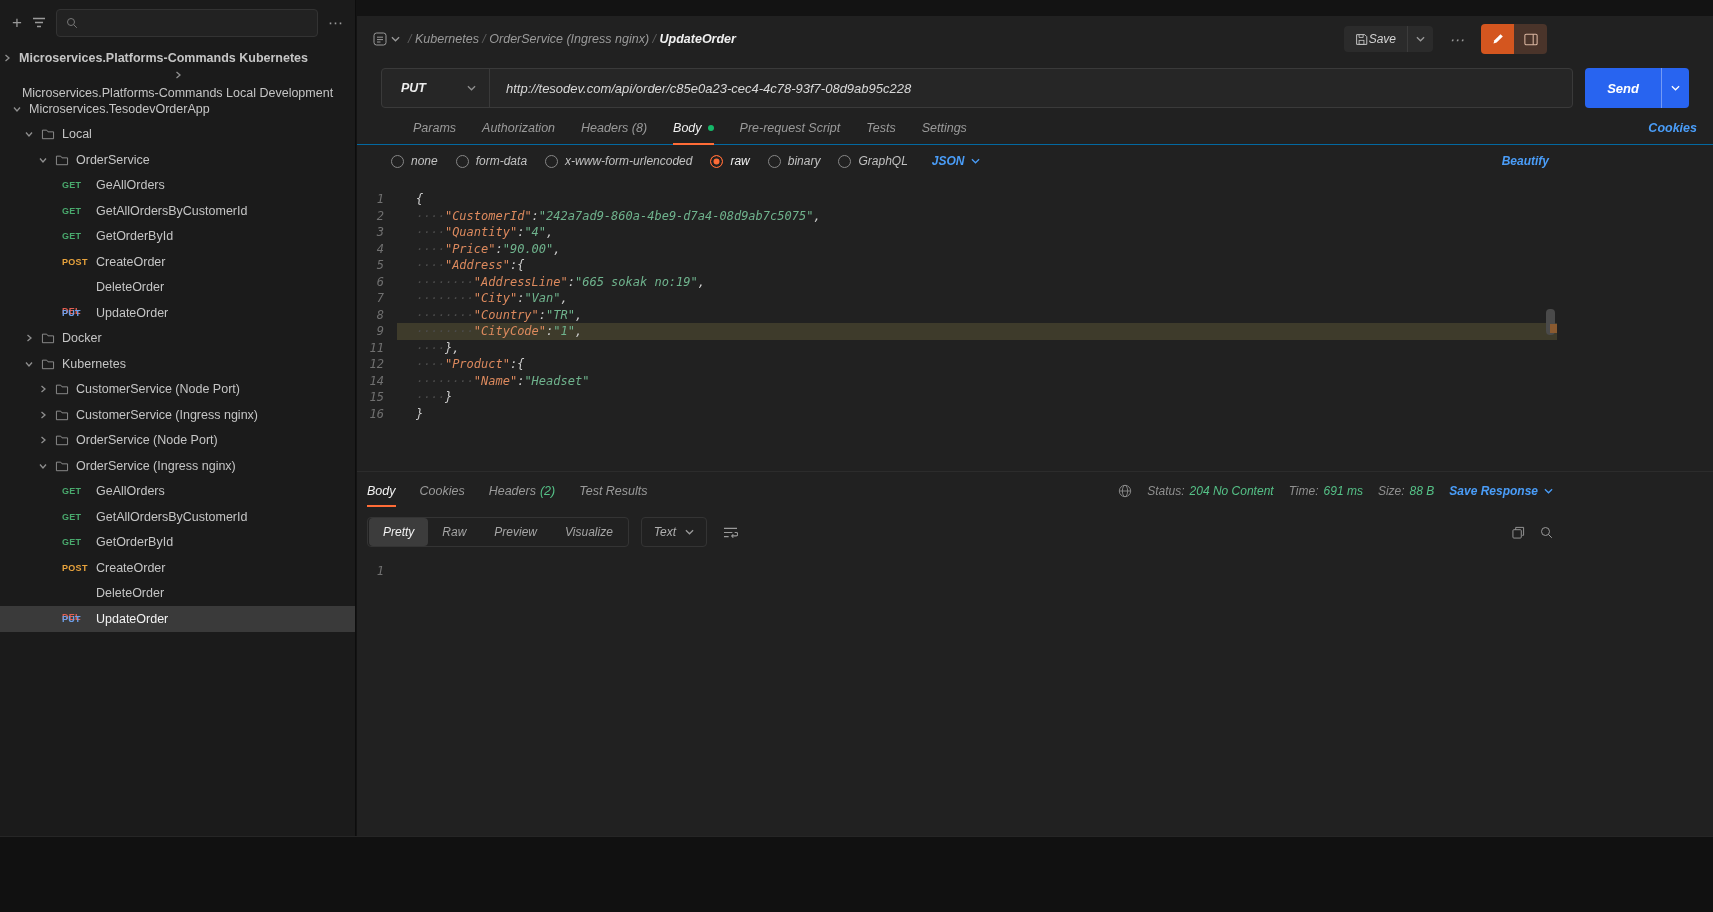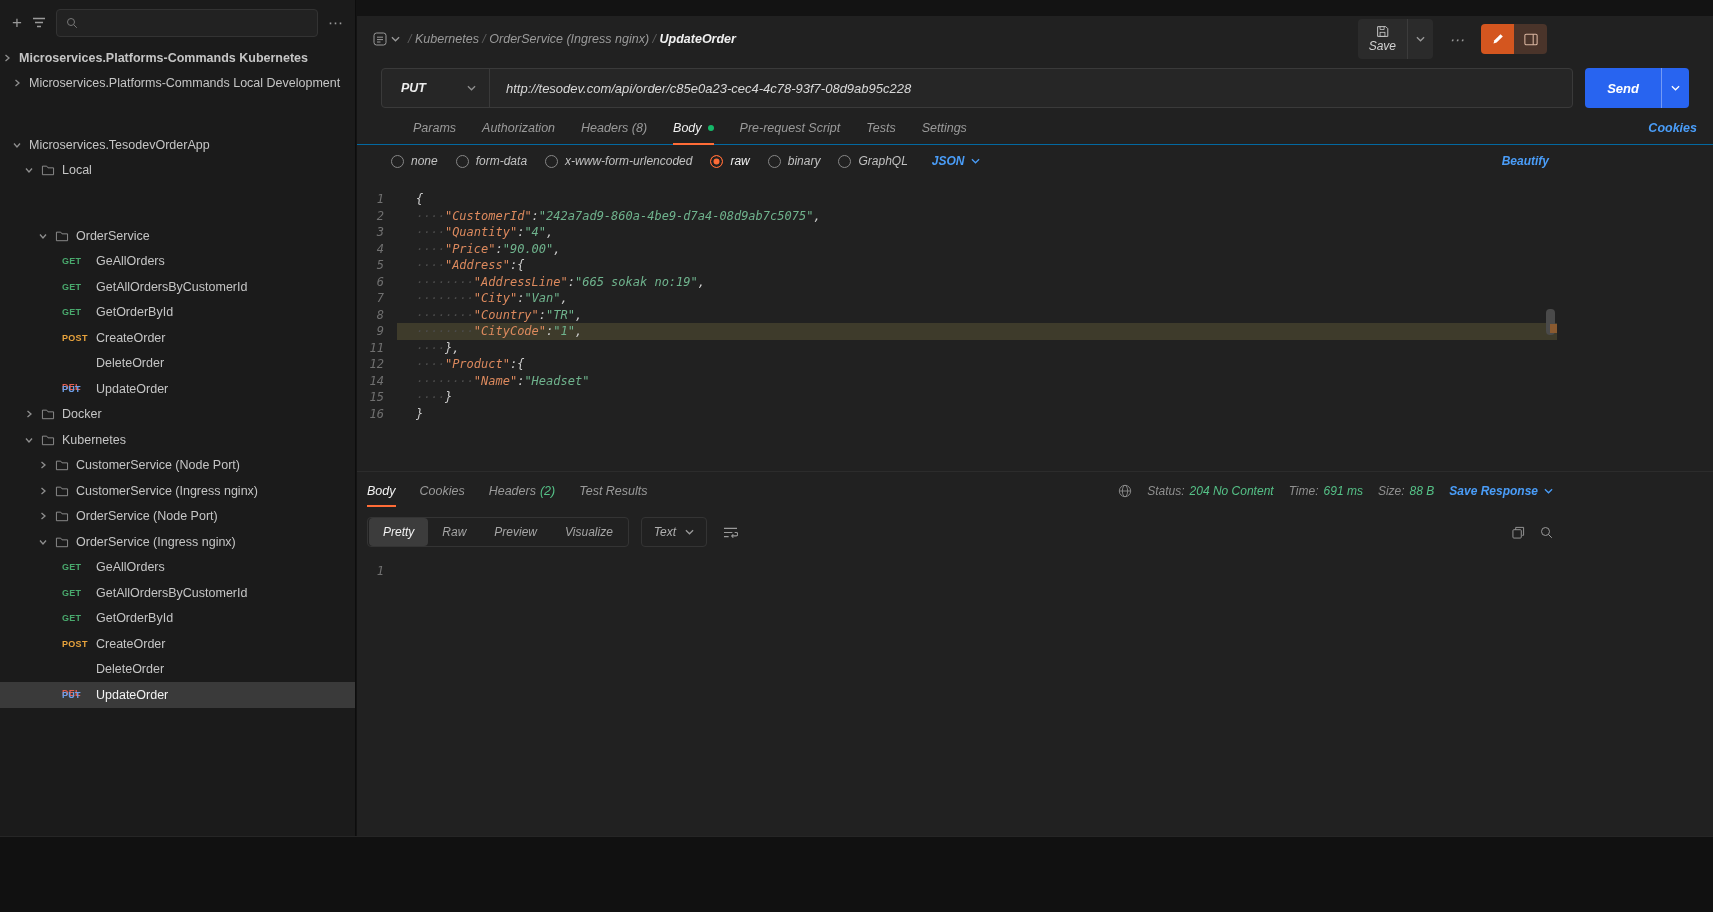--- a/index.html
+++ b/index.html
@@ -28,21 +28,21 @@
   .main { position:absolute; left:357px; top:16px; width:1356px; height:836px; background:#212121; display:flex; flex-direction:column;font-style:italic; }
 
   .main-header { height:46px; flex:none; display:flex; align-items:center; justify-content:space-between; padding:0 166px 0 16px; }
   .breadcrumb { display:flex; align-items:center; gap:8px; font-size:12.5px; color:#9a9a9a; }
   .crumb-ico { display:inline-flex; align-items:center; gap:4px; color:#9a9a9a; }
   .crumb-sep { color:#5d5d5d; }
   .crumb { color:#9a9a9a; cursor:pointer; }
   .crumb.last { color:#f0f0f0; font-weight:700; }
   .header-actions { display:flex; align-items:center; gap:10px; }
   .save-btn { display:flex; align-items:stretch; background:#2b2b2b; border-radius:4px; overflow:hidden; }
-  .save-main { display:flex; align-items:center; gap:1px; padding:6px 11px; color:#d2d2d2; font-size:12px; cursor:pointer;flex-direction:column; }
+  .save-main { display:flex; align-items:center; gap:1px; padding:6px 11px; color:#d2d2d2; font-size:12px; cursor:pointer; }
   .save-chev { display:flex; align-items:center; padding:0 8px; border-left:1px solid #3c3c3c; color:#9a9a9a; cursor:pointer; }
   .hdr-more { padding:0 6px; font-size:15px; letter-spacing:1px; }
   .pill-group { display:flex; border-radius:4px; overflow:hidden; }
   .pencil-btn { width:33px; height:30px; background:#d4561f; display:flex; align-items:center; justify-content:center; cursor:pointer; }
   .panel-btn { width:33px; height:30px; background:#4a342a; display:flex; align-items:center; justify-content:center; cursor:pointer; }
 
   .request-row { flex:none; display:flex; align-items:center; gap:12px; padding:6px 24px 4px 24px; }
   .url-box { flex:1; height:40px; display:flex; align-items:center; background:#262626; border:1px solid #3a3a3a; border-radius:4px; }
   .method-select { height:100%; display:flex; align-items:center; justify-content:space-between; width:108px; padding:0 13px 0 19px; color:#ececec; font-size:12.5px; font-weight:700; border-right:1px solid #3a3a3a; cursor:pointer; }
   .method-select .dd { color:#8f8f8f; }
@@ -130,50 +130,50 @@
     </div>
     <div class="tree">
         <div class="tree-row" style="padding-left: 2px; font-weight: bold;">
           <span class="chev">
             <svg class="right" width="8" height="8" viewBox="0 0 8 8">
               <path d="M2.5 1l3.5 3-3.5 3" fill="none" stroke="#8f8f8f" stroke-width="1.3"></path>
             </svg>
           </span>
           <span>Microservices.Platforms-Commands Kubernetes</span>
         </div>
+        <div class="tree-row" style="padding-left: 0; flex-direction: column;">
+          <span class="chev">
+            <svg class="right" width="8" height="8" viewBox="0 0 8 8">
+              <path d="M2.5 1l3.5 3-3.5 3" fill="none" stroke="#8f8f8f" stroke-width="1.3"></path>
+            </svg>
+          </span>
+          <span>Microservices.Platforms-Commands Local Development</span>
+        </div>
         <div class="tree-row" style="padding-left: 12px;">
           <span class="chev">
-            <svg class="right" width="8" height="8" viewBox="0 0 8 8">
-              <path d="M2.5 1l3.5 3-3.5 3" fill="none" stroke="#8f8f8f" stroke-width="1.3"></path>
-            </svg>
-          </span>
-          <span>Microservices.Platforms-Commands Local Development</span>
-        </div>
-        <div class="tree-row" style="padding-left: 12px; margin-top: 36px;">
-          <span class="chev">
             <svg class="down" width="8" height="8" viewBox="0 0 8 8">
               <path d="M2.5 1l3.5 3-3.5 3" fill="none" stroke="#8f8f8f" stroke-width="1.3"></path>
             </svg>
           </span>
           <span>Microservices.TesodevOrderApp</span>
         </div>
         <div class="tree-row" style="padding-left: 24px;">
           <span class="chev">
             <svg class="down" width="8" height="8" viewBox="0 0 8 8">
               <path d="M2.5 1l3.5 3-3.5 3" fill="none" stroke="#8f8f8f" stroke-width="1.3"></path>
             </svg>
           </span>
           <span class="folder-ico">
             <svg width="14" height="12" viewBox="0 0 16 14">
               <path d="M1.5 2.5h5l1.5 2h6.5v8h-13z" fill="none" stroke="#8f8f8f" stroke-width="1.1"></path>
             </svg>
           </span>
           <span>Local</span>
         </div>
-        <div class="tree-row" style="padding-left: 38px; margin-top: 40px;">
+        <div class="tree-row" style="padding-left: 38px;">
           <span class="chev">
             <svg class="down" width="8" height="8" viewBox="0 0 8 8">
               <path d="M2.5 1l3.5 3-3.5 3" fill="none" stroke="#8f8f8f" stroke-width="1.3"></path>
             </svg>
           </span>
           <span class="folder-ico">
             <svg width="14" height="12" viewBox="0 0 16 14">
               <path d="M1.5 2.5h5l1.5 2h6.5v8h-13z" fill="none" stroke="#8f8f8f" stroke-width="1.1"></path>
             </svg>
           </span>

